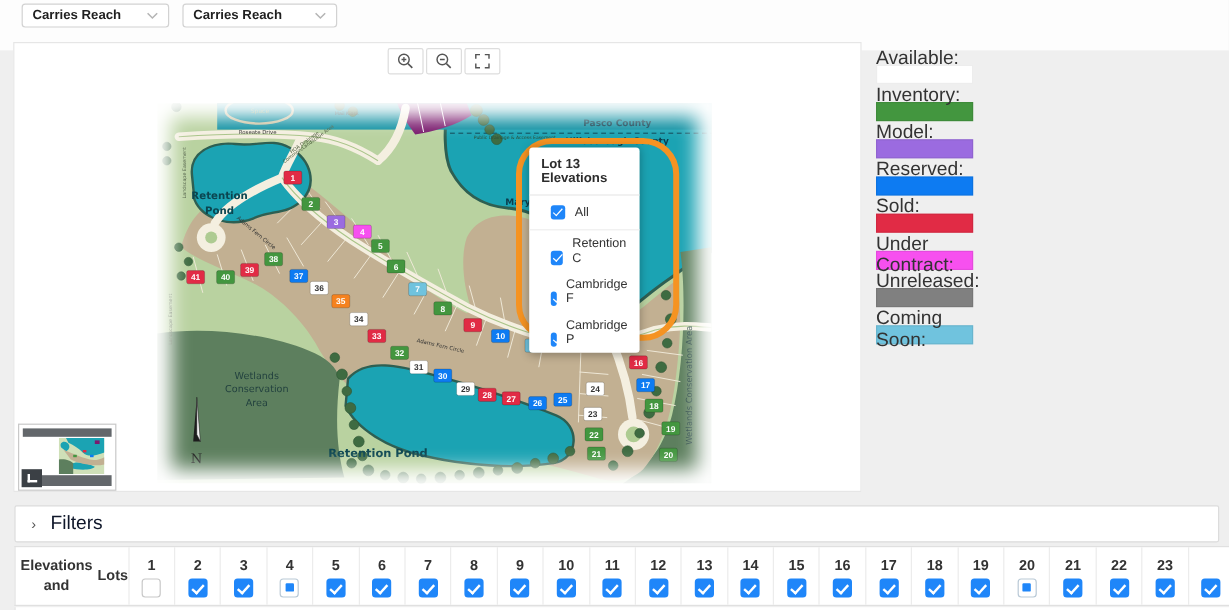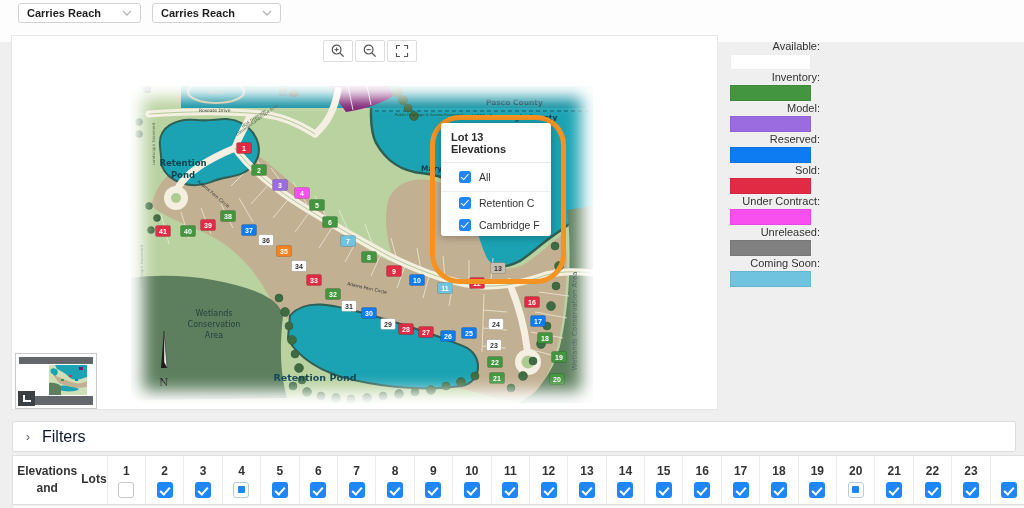--- a/index.html
+++ b/index.html
@@ -12,21 +12,21 @@
   .dd .chev { color:#b5b5b5; font-size:9px; }
   .panel { position:absolute; left:11px; top:35px; width:707px; height:375px; background:#fff;
     border:1px solid #e6e6e6; }
   .map-toolbar { position:absolute; left:311px; top:4px; display:flex; gap:2px; z-index:30; }
   .map-btn { width:30px; height:22px; background:#fff; border:1px solid #ddd; border-radius:2px;
     display:flex; align-items:center; justify-content:center; cursor:pointer; }
   .vignette { position:absolute; left:119px; top:50px; width:462px; height:317px;
     box-shadow: inset 0 0 16px 12px #ffffff; pointer-events:none; z-index:5; }
   .ring { position:absolute; left:418px; top:79px; width:136px; height:169px;
     border:5px solid #f59322; border-radius:30px; z-index:10; }
-  .popup { position:absolute; left:429px; top:87px; width:110px; background:#fff; border-radius:3px;
+  .popup { position:absolute; left:429px; top:87px; width:92px; background:#fff; border-radius:3px;
     box-shadow:0 1px 8px rgba(0,0,0,.3); z-index:20; }
   .popup-title { font-size:11px; font-weight:bold; color:#2c2c2c; padding:8px 10px 7px;
     border-bottom:1px solid #e8e8e8; }
   .popup-row { display:flex; align-items:flex-end; padding:5px 10px; }
   .popup-row.all { padding:8px 10px; border-bottom:1px solid #eee; }
   .popup-row span { font-size:10.5px; color:#333; margin-left:8px; }
   .cb { width:16px; height:16px; border-radius:3px; position:relative; display:inline-block; cursor:pointer; }
   .cb.checked { background:#1f86f9; }
   .cb.checked::after { content:""; position:absolute; left:5px; top:2.5px; width:4px; height:8px;
     border:solid #fff; border-width:0 2px 2px 0; transform:rotate(42deg); }
@@ -38,21 +38,21 @@
   .cb.cb-s.checked::after { left:3.6px; top:1.4px; width:3px; height:6.5px; border-width:0 1.8px 1.8px 0; }
   .minimap { position:absolute; left:3px; top:317px; width:82px; height:56px; background:#fff;
     border:1px solid #c9c9c9; z-index:25; }
   .minimap .band-top { position:absolute; left:3px; top:3px; right:3px; height:7px; background:#63676b; }
   .minimap .band-bot { position:absolute; left:3px; bottom:3px; right:3px; height:9px; background:#63676b; }
   .minimap .corner-btn { position:absolute; left:2px; bottom:2px; width:17px; height:15px; background:#3b4045;
     display:flex; align-items:center; justify-content:center; cursor:pointer; z-index:2; }
   .minimap .corner-glyph { width:8px; height:7px; border-left:2px solid #fff; border-bottom:2px solid #fff; }
   .legend { position:absolute; left:730px; top:40px; width:90px; }
   .legend-item { margin-bottom:1px; }
-  .legend-label { font-size:11px; color:#333; height:13px; margin-bottom:1px;text-align:right; }
+  .legend-label { font-size:16px; color:#333; height:13px; margin-bottom:1px; }
   .legend-swatch { width:81px; height:16px; border:1px solid rgba(0,0,0,0.07); }
   .filters { position:absolute; left:12px; top:421px; width:1004px; height:31px; background:#fff;
     border:1px solid #dcdcdc; border-radius:2px; display:flex; align-items:center; cursor:pointer; }
   .filters .chev { font-size:12px; color:#555; margin:0 12px 0 13px; }
   .filters .lbl { font-size:16px; color:#0f172a; }
   .lots-table { position:absolute; left:12px; top:455px; width:1016px; height:50px; background:#fff;
     border:1px solid #e0e0e0; border-right:none; display:flex; }
   .lt-head { width:95px; display:flex; flex-direction:row; align-items:center; justify-content:center;
     font-size:12px; font-weight:bold; color:#333; line-height:1.45; text-align:center; }
   .lt-col { width:38.4px; border-left:1px solid #ececec; display:flex; flex-direction:column;
@@ -361,20 +361,24 @@
     </div>
     <div id="popup-options">
         <div class="popup-row">
           <span class="cb cb-s checked"></span>
           <span>Retention C</span>
         </div>
         <div class="popup-row">
           <span class="cb cb-s checked"></span>
           <span>Cambridge F</span>
         </div>
+        <div class="popup-row">
+          <span class="cb cb-s checked"></span>
+          <span>Cambridge P</span>
+        </div>
       </div>
   </div>
 
   <div class="minimap">
     <div class="band-top"></div>
     <div class="band-bot"></div>
     <svg width="38" height="30" viewBox="0 0 38 30" style="position:absolute;left:33px;top:11px;">
       <rect width="38" height="30" fill="#cfe0b8"></rect>
       <path d="M6,0 H38 V12 C30,15 24,16 20,12 C16,8 12,6 8,4 Z" fill="#1ba3b3"></path>
       <path d="M2,8 C0,4 4,2 7,4 C10,6 9,10 6,11 Z" fill="#1ba3b3"></path>

